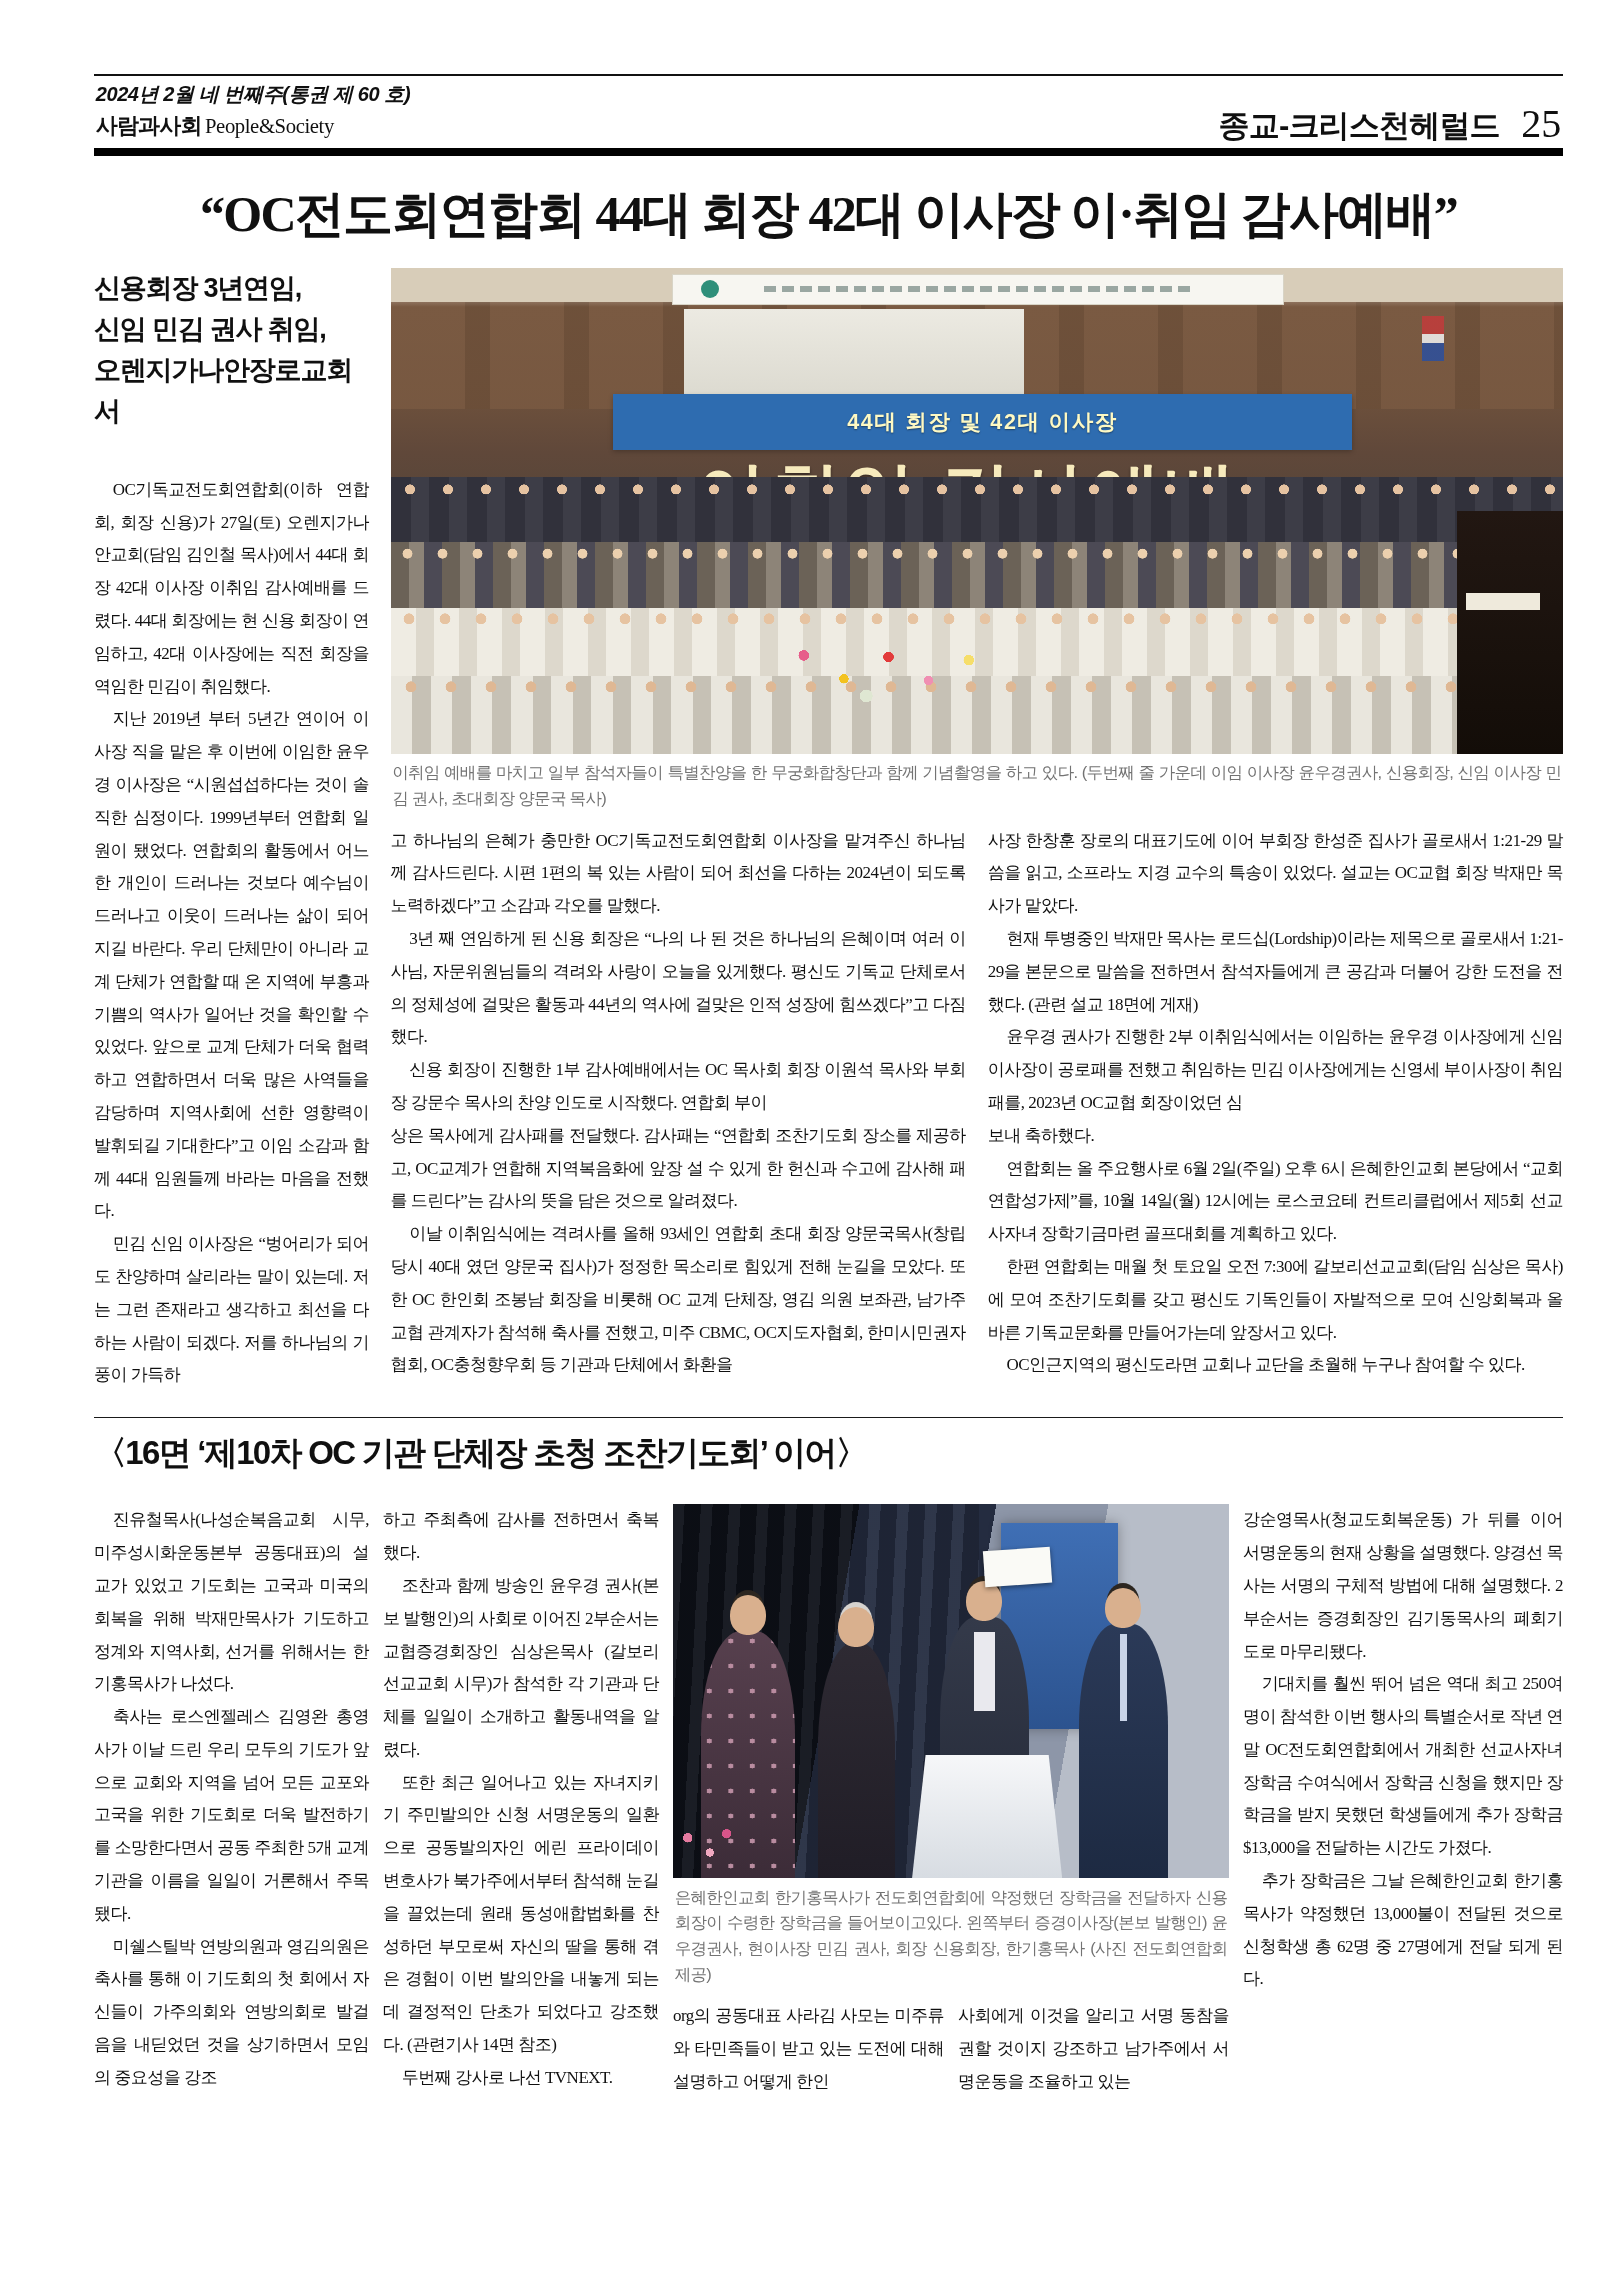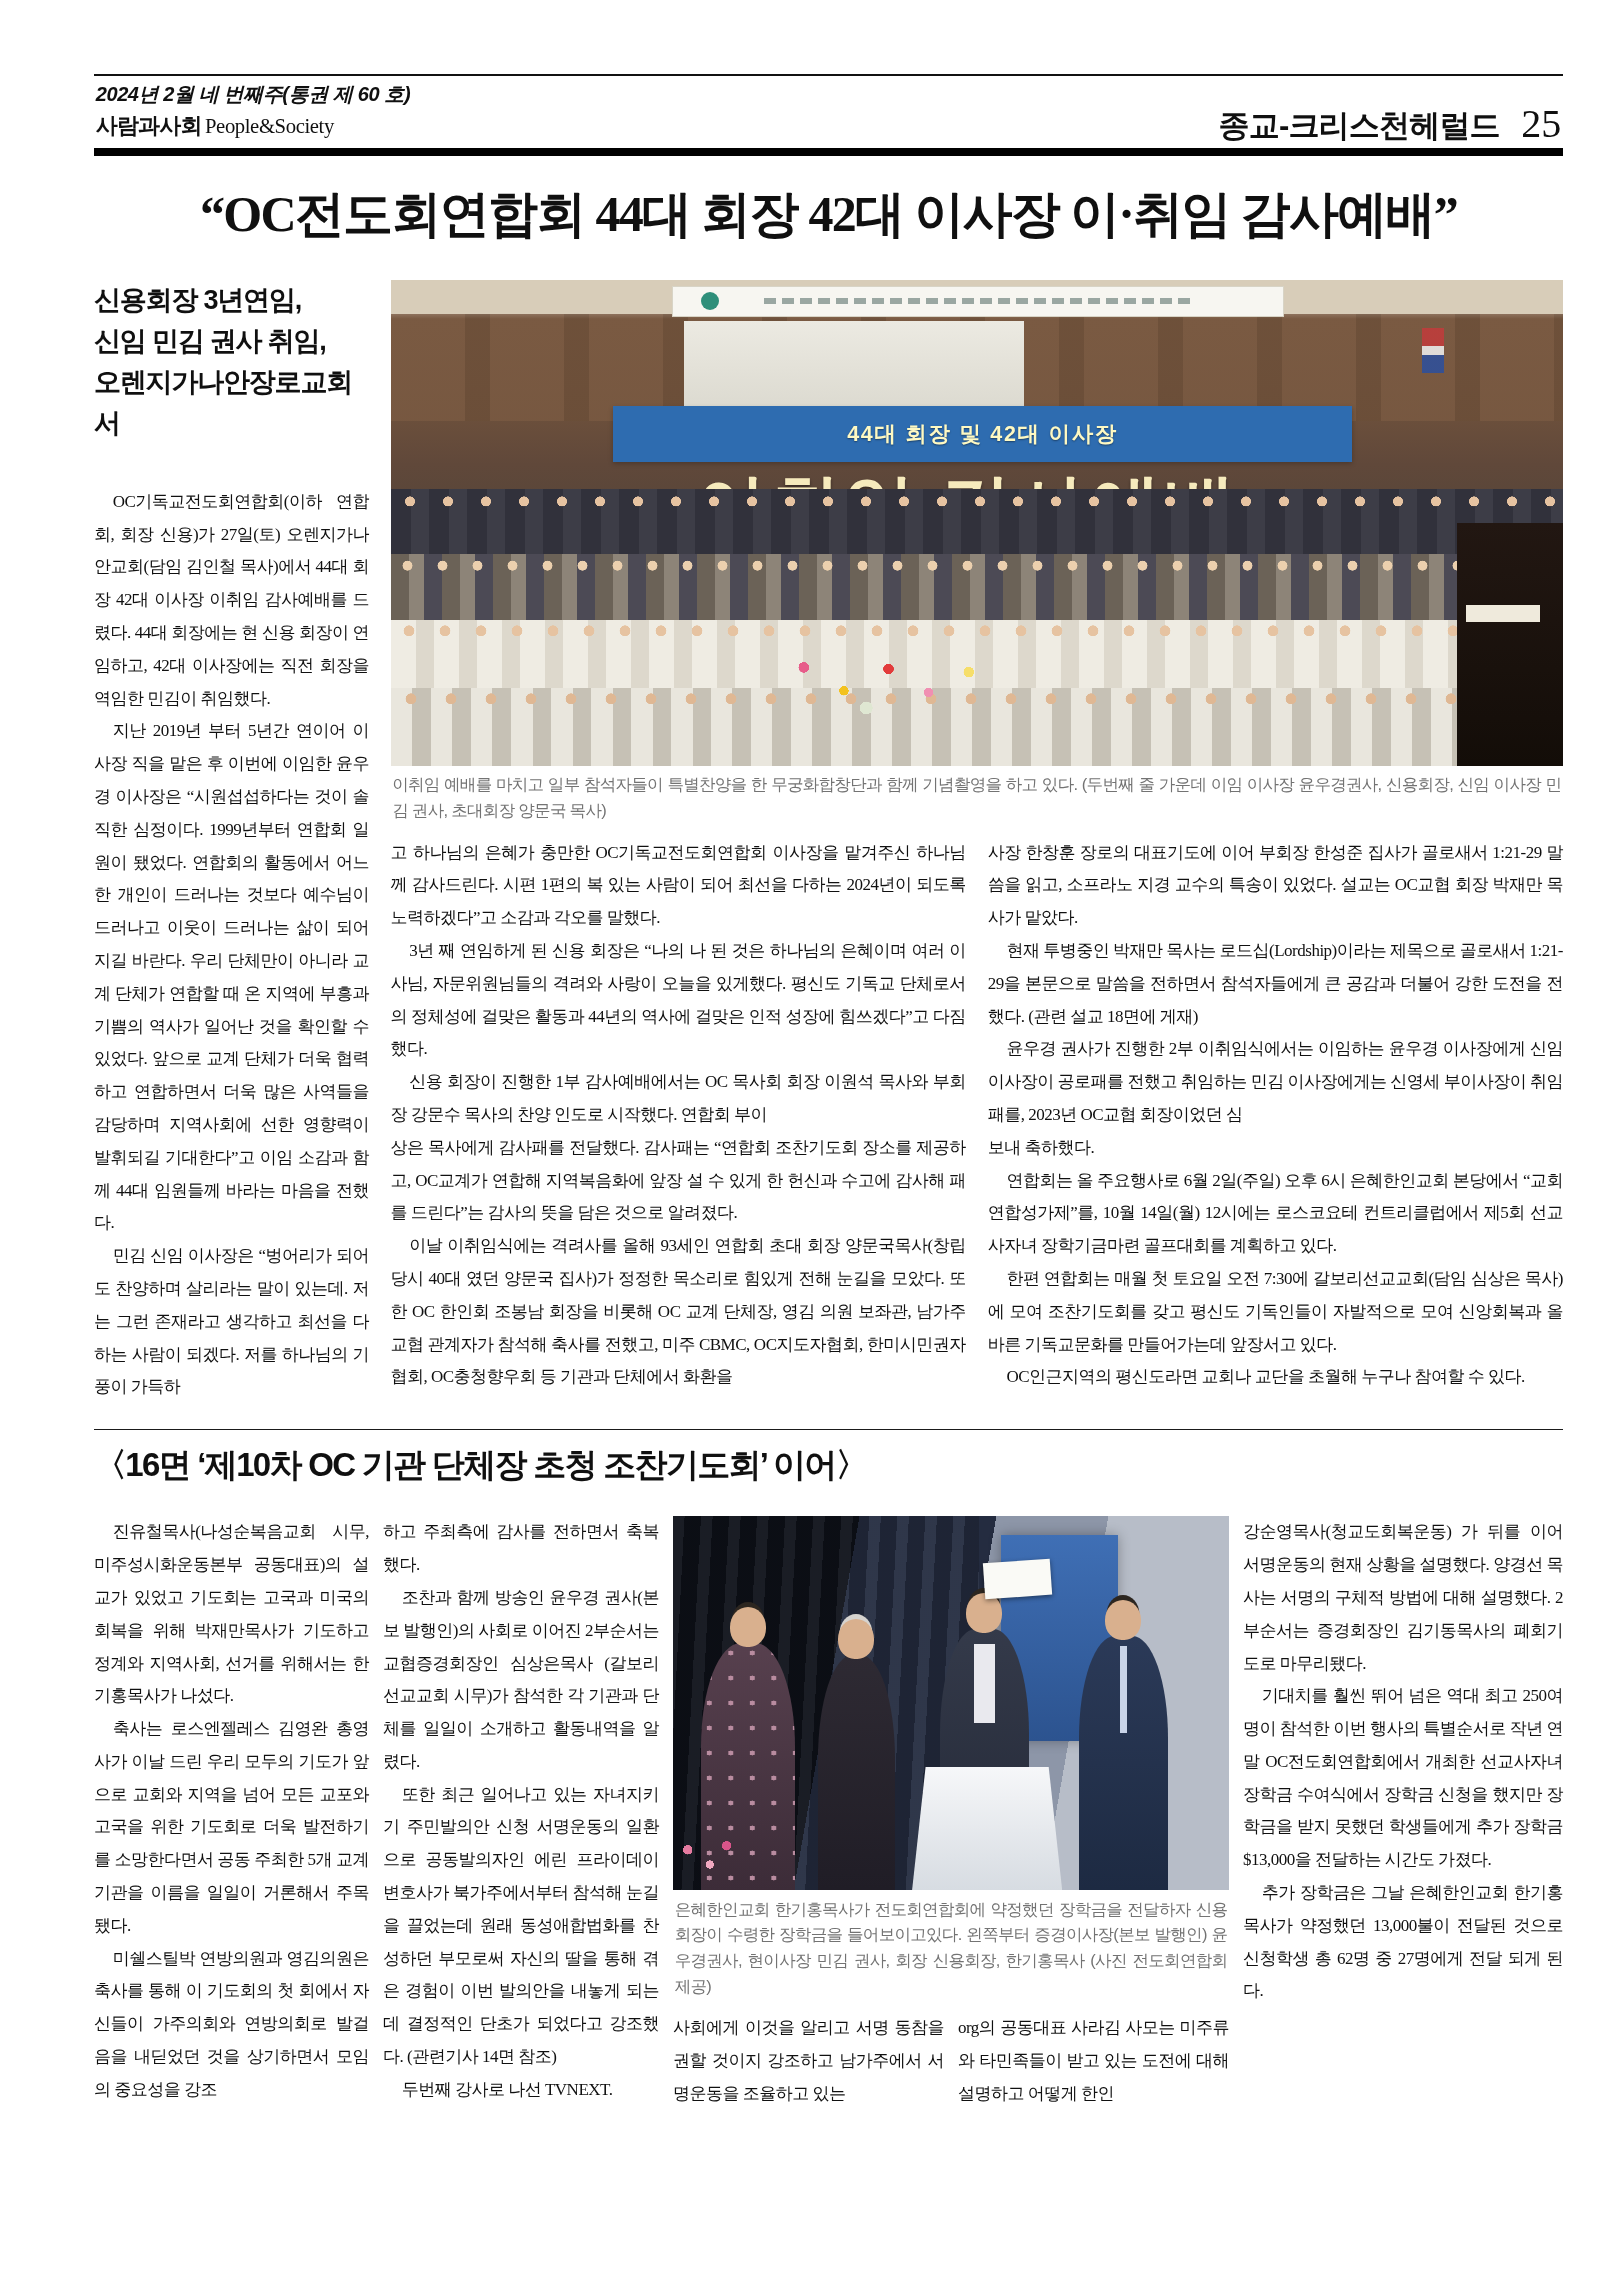--- a/index.html
+++ b/index.html
@@ -12,21 +12,21 @@
   .hdr-left .hdr-date{font-family:"Liberation Sans","DejaVu Sans",sans-serif;font-size:20px;font-weight:600;letter-spacing:-0.4px;font-style:italic;}
   .hdr-left .hdr-section{margin-top:3.3px;}
   .hdr-left .hdr-section .ko{font-family:"Liberation Sans","DejaVu Sans",sans-serif;font-size:22px;font-weight:700;letter-spacing:-0.8px;}
   .hdr-left .hdr-section .en{font-family:"Liberation Serif","DejaVu Serif",serif;font-size:20.7px;letter-spacing:-0.4px;}
   .hdr-right{display:flex;align-items:flex-end;gap:21.5px;}
   .hdr-right .paper-name{font-family:"Liberation Sans","DejaVu Sans",sans-serif;font-size:31px;font-weight:700;letter-spacing:-0.8px;line-height:1;}
   .hdr-right .page-num{font-size:40px;line-height:.85;font-weight:500;}
   .hdr-bar{height:8.3px;background:#000;}
 
   
-  .headline{font-size:50px;font-weight:700;text-align:center;letter-spacing:-1.7px;margin:30px 0 36px 0;line-height:1.15;}
+  .headline{font-size:50px;font-weight:700;text-align:center;letter-spacing:-1.7px;margin:30px 0 24px 0;line-height:1.15;}
 
   
   .bodycol p{margin:0;font-size:17px;line-height:1.93;text-align:justify;word-break:break-all;text-indent:1.1em;letter-spacing:-0.5px;}
   .bodycol[data-flush="true"] p:first-child{text-indent:0;}
   .subhead p{margin:0;font-family:"Liberation Sans","DejaVu Sans",sans-serif;font-size:27px;font-weight:700;line-height:1.52;letter-spacing:-1.2px;text-indent:0;}
   .subhead{margin-bottom:42px;}
   .caption{font-family:"Liberation Sans","DejaVu Sans",sans-serif;font-size:16.5px;line-height:1.55;letter-spacing:-0.7px;color:#737373;margin:6.6px 1.7px 0 1.7px;text-align:justify;word-break:break-all;}
 
   
   .s1{display:grid;grid-template-columns:275px 1fr;column-gap:21.5px;}
@@ -196,24 +196,24 @@
         <div class="p2-person p2-b"></div>
         <div class="p2-person p2-c"></div>
         <div class="p2-person p2-d"></div>
         <div class="p2-paper"></div>
         <div class="p2-podium"></div>
         <div class="p2-flowers"></div>
       </div>
       <p class="caption">은혜한인교회 한기홍목사가 전도회연합회에 약정했던 장학금을 전달하자 신용회장이 수령한 장학금을 들어보이고있다.  왼쪽부터 증경이사장(본보 발행인) 윤우경권사, 현이사장 민김 권사, 회장 신용회장, 한기홍목사 (사진 전도회연합회 제공)</p>
       <div class="s2-minicols">
         <div class="bodycol" data-flush="true">
+          <p>org의 공동대표 사라김 사모는 미주류와 타민족들이 받고 있는 도전에 대해 설명하고 어떻게 한인</p>
+        </div>
+        <div class="bodycol" data-flush="true">
           <p>사회에게 이것을 알리고 서명 동참을 권할 것이지 강조하고 남가주에서 서명운동을 조율하고 있는</p>
-        </div>
-        <div class="bodycol" data-flush="true">
-          <p>org의 공동대표 사라김 사모는 미주류와 타민족들이 받고 있는 도전에 대해 설명하고 어떻게 한인</p>
         </div>
       </div>
     </div>
 
     <div class="bodycol" data-flush="true">
         <p>강순영목사(청교도회복운동) 가 뒤를 이어 서명운동의 현재 상황을 설명했다. 양경선 목사는 서명의 구체적 방법에 대해 설명했다. 2부순서는 증경회장인 김기동목사의 폐회기도로 마무리됐다.</p>
         <p>기대치를 훨씬 뛰어 넘은 역대 최고 250여명이 참석한 이번 행사의 특별순서로 작년 연말 OC전도회연합회에서 개최한 선교사자녀 장학금 수여식에서 장학금 신청을 했지만 장학금을 받지 못했던 학생들에게 추가 장학금 $13,000을 전달하는 시간도 가졌다.</p>
         <p>추가 장학금은 그날 은혜한인교회 한기홍 목사가 약정했던 13,000불이 전달된 것으로 신청학생 총 62명 중 27명에게 전달 되게 된다.</p>
       </div>
   </section>

